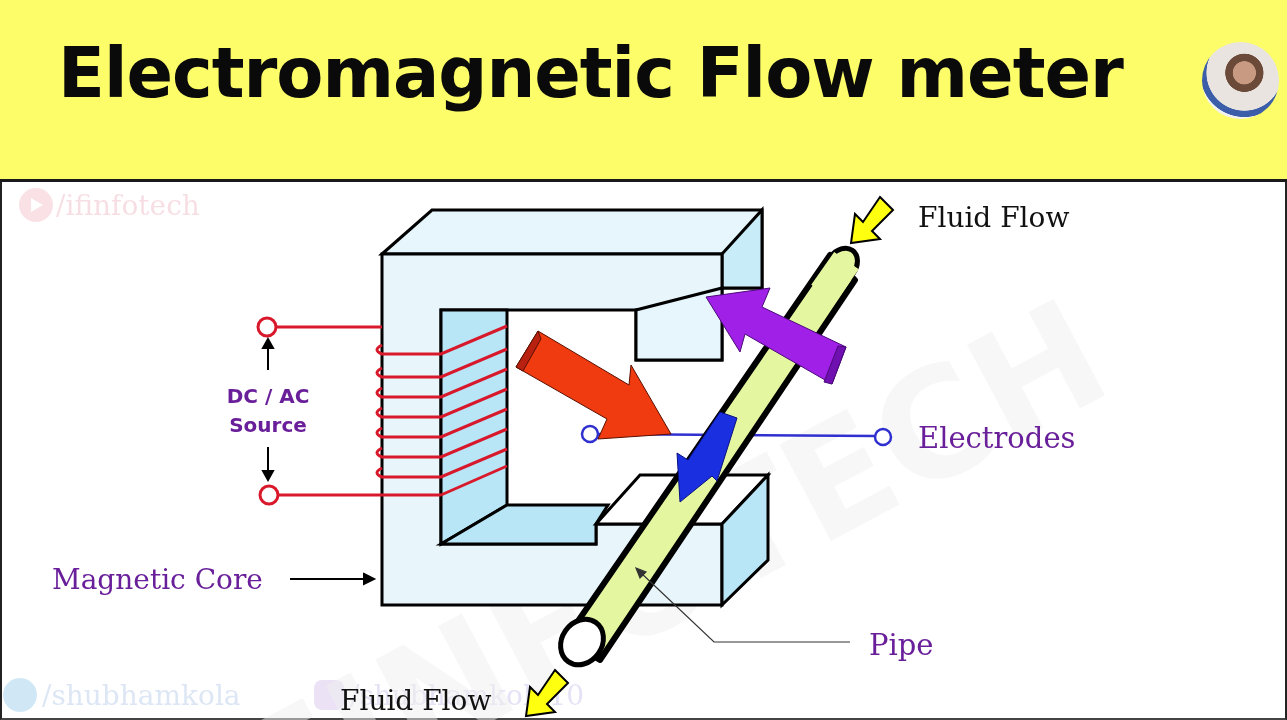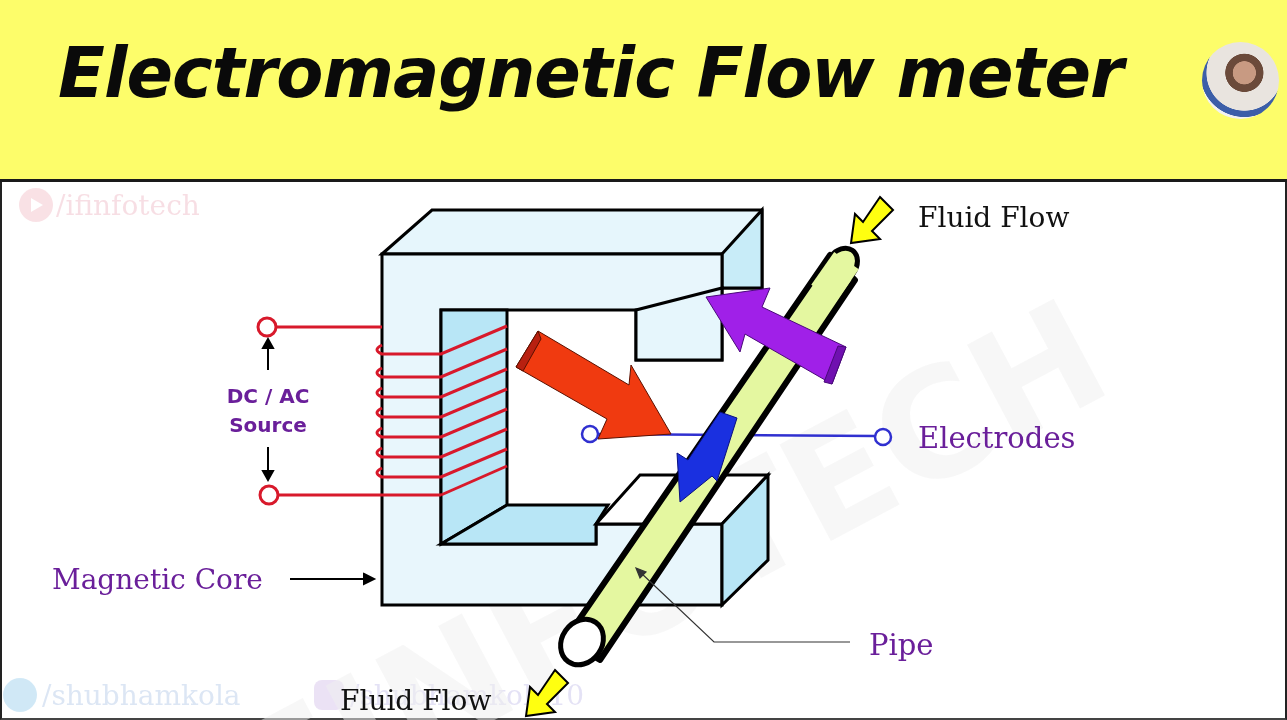--- a/index.html
+++ b/index.html
@@ -1,17 +1,17 @@
 <!DOCTYPE html>
 <html><head>
 <meta charset="utf-8">
 <style>
   html, body { margin: 0; padding: 0; }
   body { width: 1287px; height: 720px; overflow: hidden; background: #ffffff; position: relative; font-family: "DejaVu Sans", sans-serif; }
-  .header { position: absolute; left: 0; top: 0; width: 1287px; height: 182px; background: #fdfd6a; border-bottom: 3px solid #1a1a1a; box-sizing: border-box; font-style: italic; }
+  .header { position: absolute; left: 0; top: 0; width: 1287px; height: 182px; background: #fdfd6a; border-bottom: 3px solid #1a1a1a; box-sizing: border-box; }
   .title { position: absolute; left: 58px; top: 28px; font-family: "DejaVu Sans", sans-serif; font-weight: bold; font-size: 70px; letter-spacing: -1px; color: #0a0a0a; white-space: nowrap; line-height: 1.3; transform: scaleX(0.98); transform-origin: left center; }
   .avatar { position: absolute; left: 1202px; top: 42px; width: 77px; height: 77px; border-radius: 50%; overflow: hidden; background: radial-gradient(circle at 55% 40%, #c89a82 0 18%, #6b4a3a 19% 30%, #e9e4df 31% 60%, #3c5ea8 61% 70%, #f2f2f2 71%); }
   .canvas { position: absolute; left: 0; top: 182px; width: 1287px; height: 538px; border-left: 2px solid #222; border-right: 2px solid #222; border-bottom: 2px solid #444; box-sizing: border-box; background: #ffffff; }
   svg.diagram { position: absolute; left: 0; top: 0; }
   .wm { font-family: "DejaVu Serif", serif; }
   .lbl-hand { font-family: "DejaVu Serif", serif; }
 </style>
 </head>
 <body>
 

